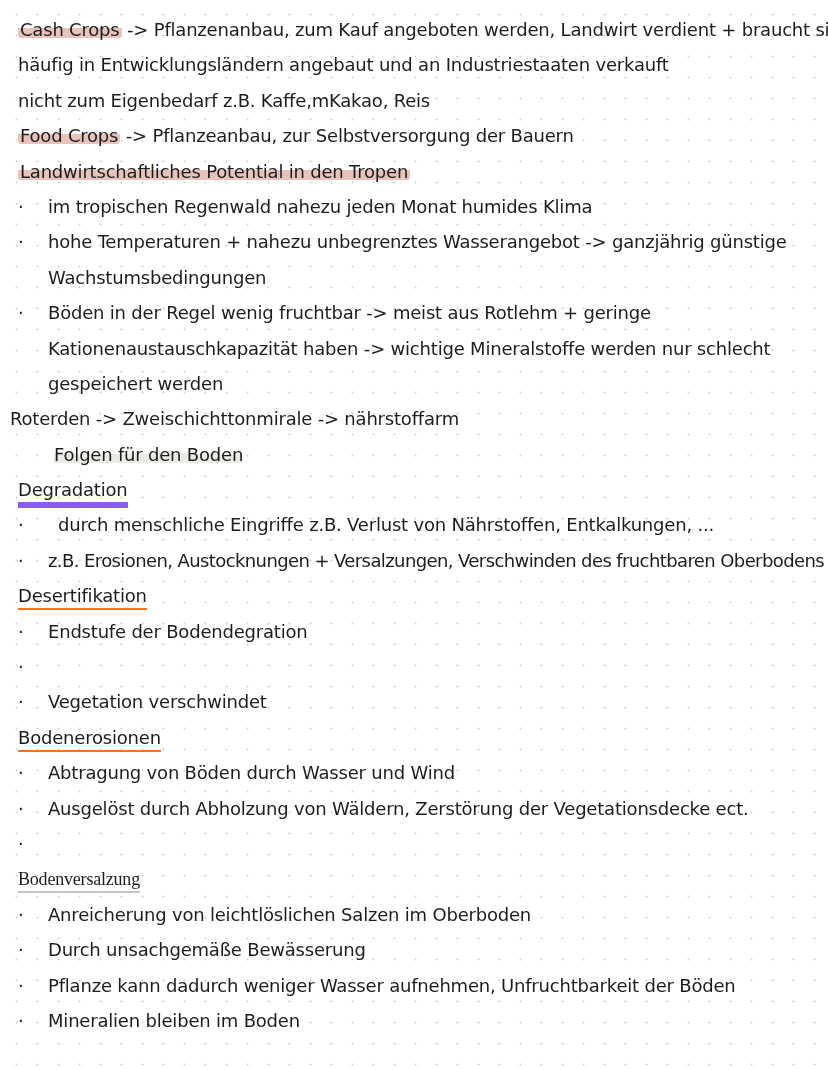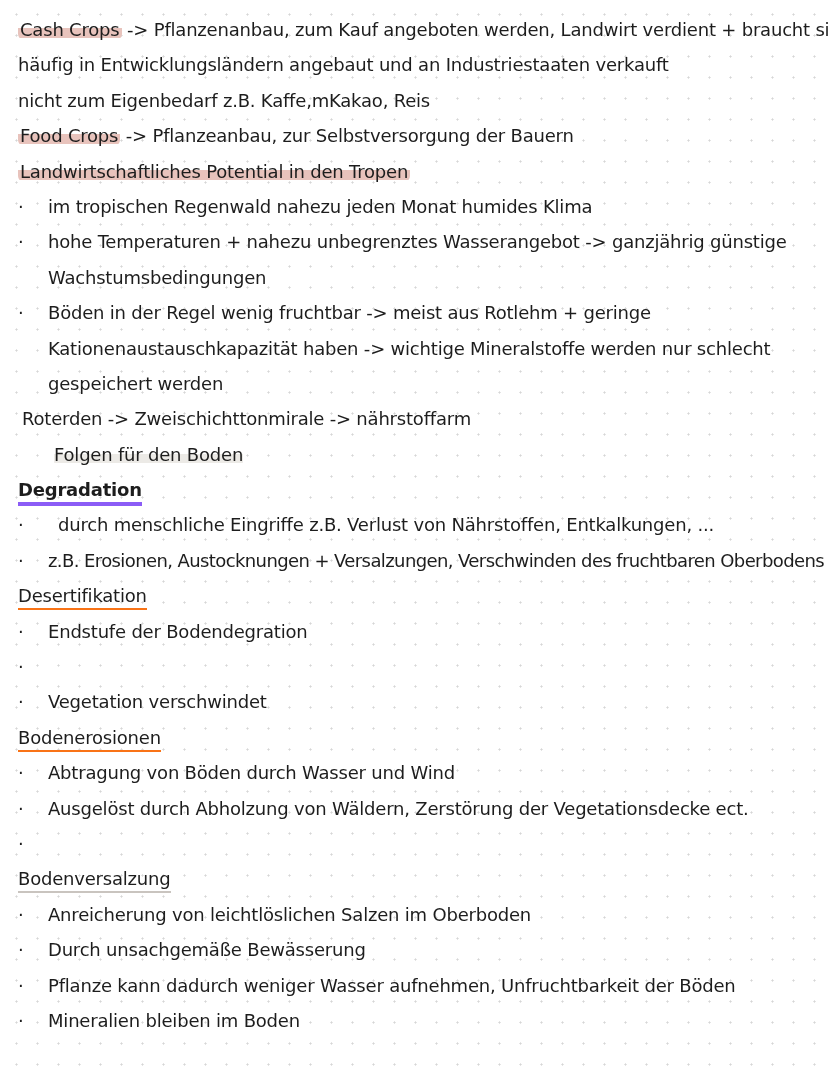--- a/index.html
+++ b/index.html
@@ -28,53 +28,53 @@
       position: relative;
       height: 35.4px;
       line-height: 35.4px;
       font-size: 18px;
       letter-spacing: -0.2px;
       white-space: nowrap;
       padding-left: 18px;
     }
     .line.indent { padding-left: 48px; }
     .line.indent2 { padding-left: 58px; }
-    .line.indent-small { padding-left: 22px; }
+    .line.indent-small { padding-left: 10px; }
     .bullet {
       position: absolute;
       left: 18px;
       top: 0;
       font-size: 18px;
     }
     .hl-pink {
       background: linear-gradient(to bottom, transparent 45%, #e8c3bc 45%, #e8c3bc 92%, transparent 92%);
       border-radius: 6px;
       padding: 0 2px;
       margin-top: 13px;
     }
     .hl-grey {
       background: linear-gradient(to bottom, transparent 50%, #eceae6 50%, #eceae6 92%, transparent 92%);
       border-radius: 4px;
       margin-left: 36px;
     }
     .ul-red {
-      border-bottom: 4px solid #8b5cf6;
+      border-bottom: 6px solid #8b5cf6;
       line-height: 24px;
       display: inline-block;
-      font-weight: bold;
     }
     .ul-tan {
       border-bottom: 2px solid #f97316;
       line-height: 24px;
       display: inline-block;
     }
     .ul-grey {
       border-bottom: 2px solid #c9c4bf;
       line-height: 24px;
       display: inline-block;
+      font-family: Liberation Serif, serif;
     }
   </style>
 </head>
 <body>
 
 <div class="page">
 
   <div class="line">
     <span class="hl-pink">Cash Crops</span><span> -&gt; Pflanzenanbau, zum Kauf angeboten werden, Landwirt verdient + braucht sie</span>
   </div>

